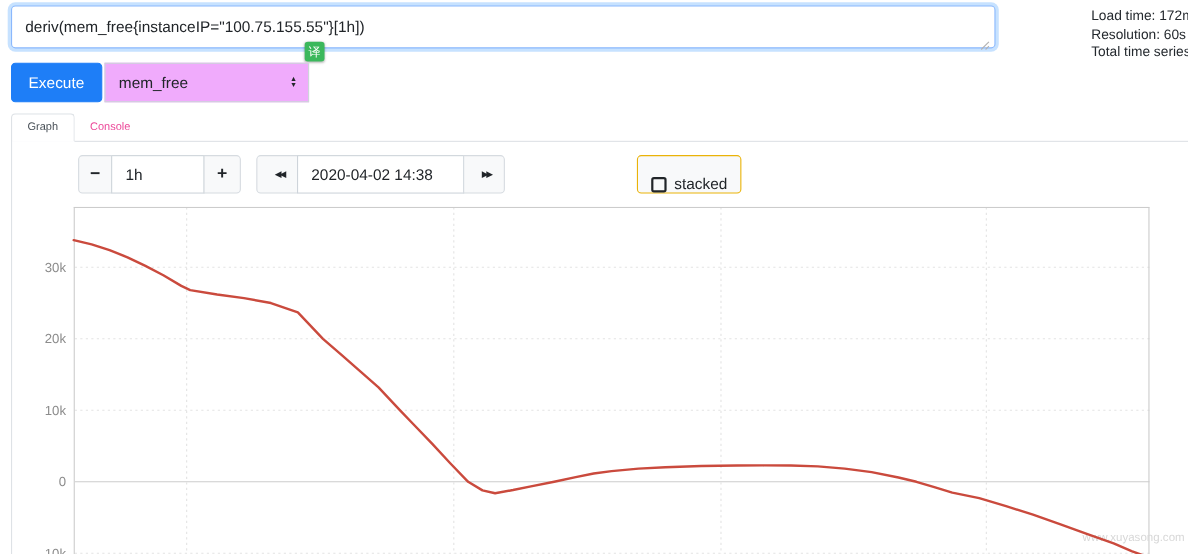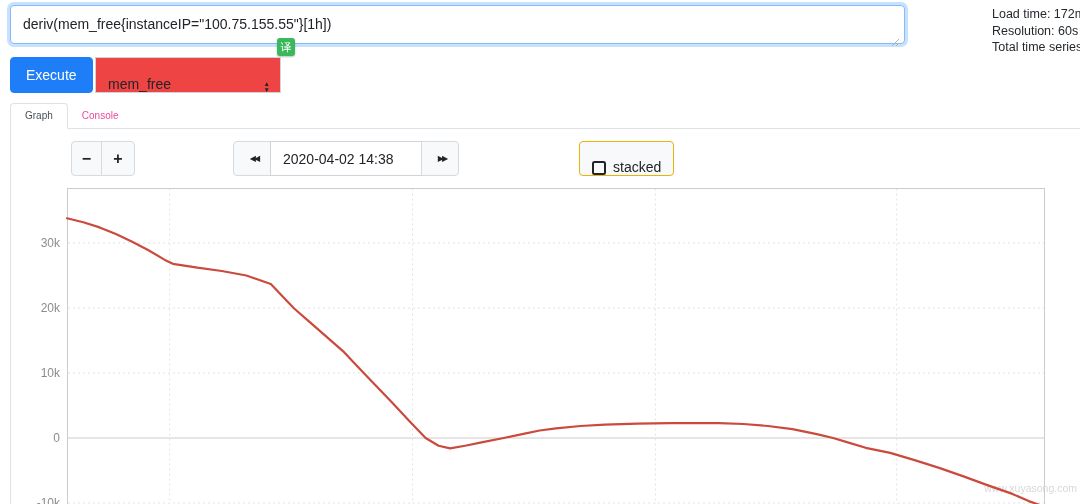--- a/index.html
+++ b/index.html
@@ -18,21 +18,21 @@
   .translate-badge{position:absolute;left:277px;top:38px;width:18px;height:18px;
     background:#3bb85c;border-radius:3px;color:#fff;font-size:11px;display:flex;
     align-items:center;justify-content:center;box-shadow:0 1px 2px rgba(0,0,0,.25);cursor:pointer;}
 
   .stats{position:absolute;left:992px;top:6px;font-size:12.5px;line-height:16.5px;color:#24292e;white-space:nowrap;}
 
   .execute-btn{position:absolute;left:10px;top:57px;height:36px;padding:0 15px;
     background:#1e7ef7;border:1px solid #1e7ef7;border-radius:4px;color:#ffffff;
     font-size:14px;cursor:pointer;font-family:inherit;}
   .metric-select{position:absolute;left:95px;top:57px;width:186px;height:36px;box-sizing:border-box;
-    border:1px solid #ced4da;border-radius:0;background:#ef4444;display:flex;align-items:flex-end;
+    border:1px solid #ced4da;border-radius:0;background:#f0abfc;display:flex;align-items:center;
     padding:0 10px 0 12px;font-size:14px;cursor:pointer;}
   .metric-select .lbl{flex:1;}
   .sel-arrows{display:flex;flex-direction:column;align-items:center;font-size:6.5px;line-height:5.5px;color:#212529;}
 
   
   .tabbar{position:absolute;left:10px;top:103px;right:0;display:flex;align-items:flex-end;
     border-bottom:1px solid #dee2e6;height:25px;font-size:10px;}
   .tab{padding:4px 14px;cursor:pointer;line-height:16px;}
   .tab.active{background:#fff;border:1px solid #dee2e6;border-bottom:1px solid #fff;
     border-radius:4px 4px 0 0;margin-bottom:-1px;color:#495057;}
@@ -91,20 +91,21 @@
 
   <div class="tabbar">
     <div class="tab active">Graph</div>
     <div class="tab link">Console</div>
   </div>
 
   <div class="content">
 
     <div class="igroup" style="left:60px;top:13px;">
       <button class="cbtn sym" style="width:31px;">−</button>
+      <input class="ctrl-input" style="width: 85px;" value="1h">
       <button class="cbtn sym" style="width:34px;">+</button>
     </div>
 
     <div class="igroup" style="left:222px;top:13px;">
       <button class="cbtn arr" style="width:38px;">◀◀</button>
       <input class="ctrl-input" style="width: 152px;" value="2020-04-02 14:38">
       <button class="cbtn arr" style="width:38px;">▶▶</button>
     </div>
 
 

